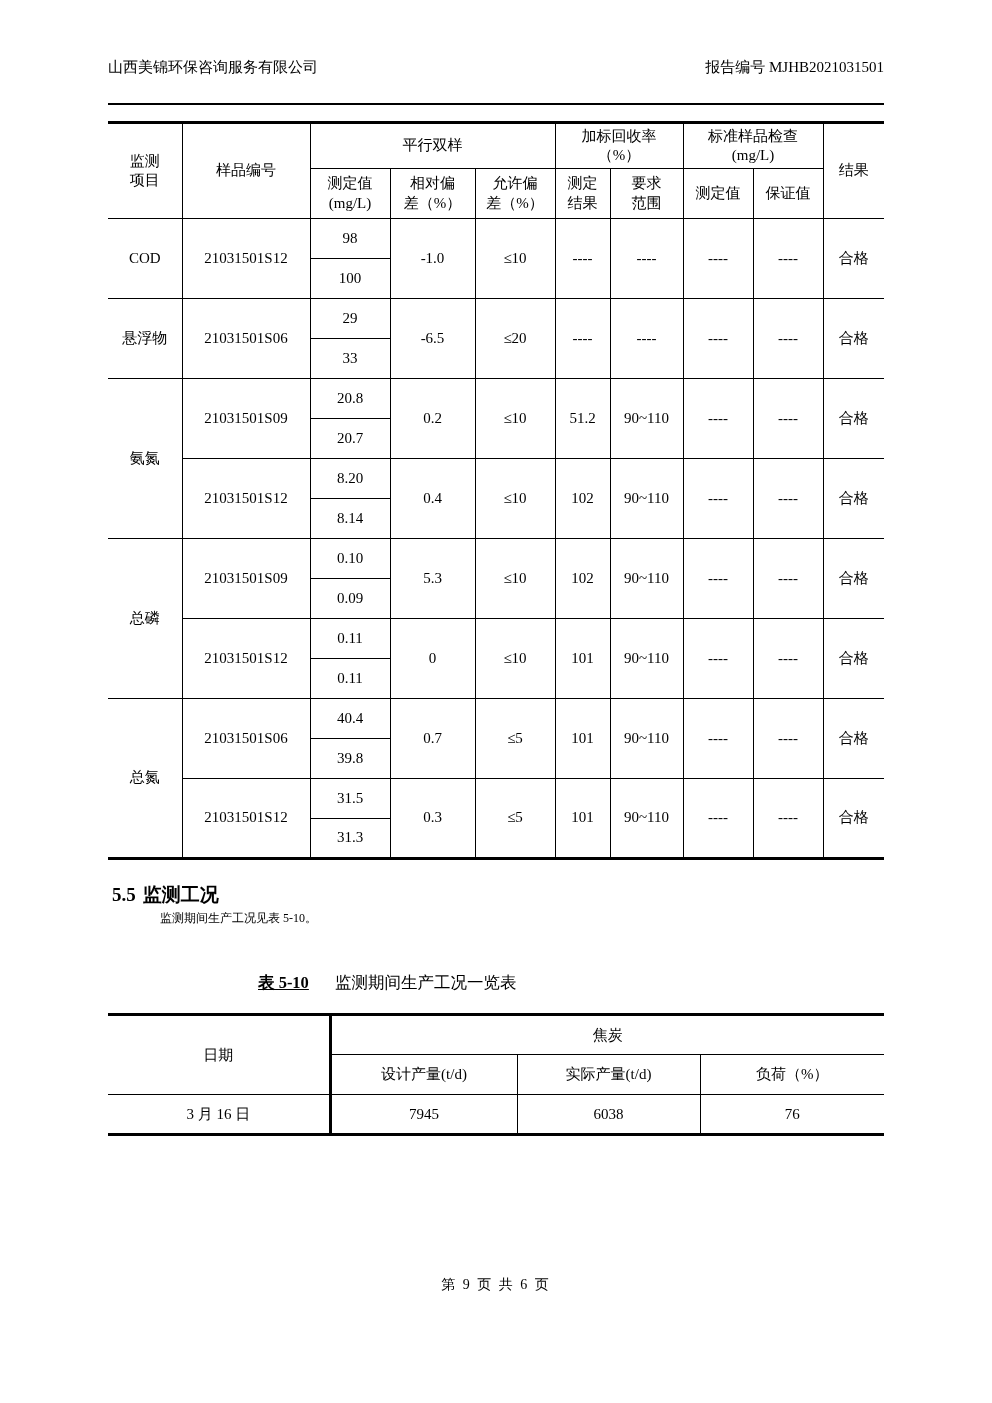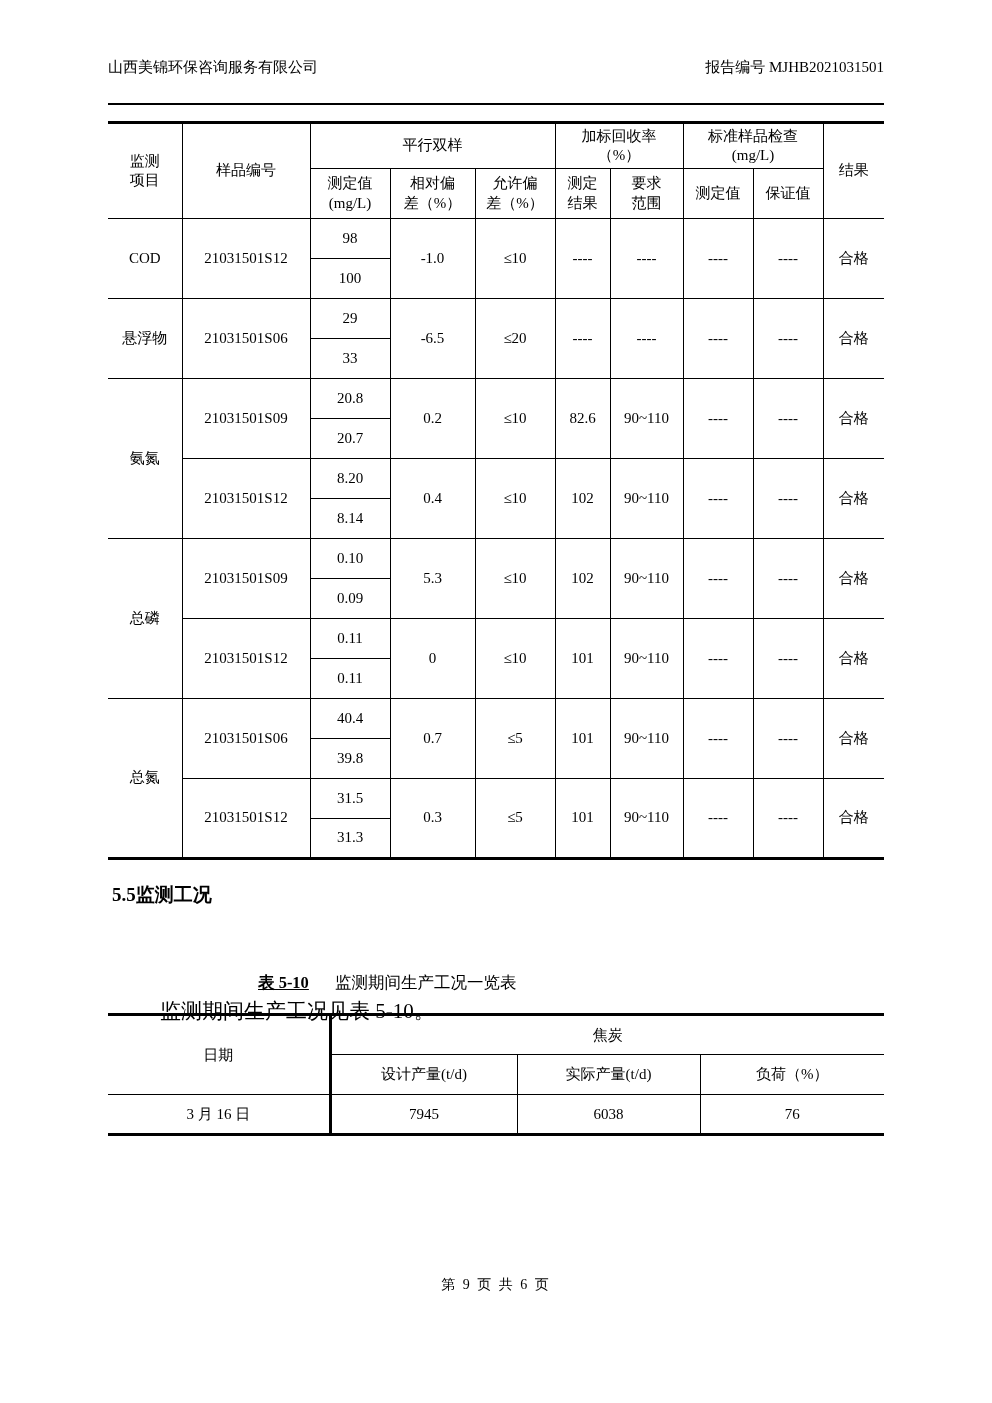--- a/index.html
+++ b/index.html
@@ -49,24 +49,24 @@
   .col-last  { border-right: none !important; }
   tr.rh1 { height: 46px; }
   tr.rh2 { height: 50px; }
   tr.r40 { height: 40px; }
 
   
   .section-heading {
     position: absolute; left: 112px; top: 882px;
     font-size: 19px; font-weight: bold;
   }
-  .section-heading .sec-num { }
+  .section-heading .sec-num { margin-right: 7px; }
   .body-paragraph {
-    position: absolute; left: 108px; top: 976px; width: 776px;
-    font-size: 21px; text-indent: 52px;
+    position: absolute; left: 108px; top: 898px; width: 776px;
+    font-size: 12px; text-indent: 52px;
   }
   .table-caption {
     position: absolute; left: 258px; top: 972px;
     font-size: 16.5px;
   }
   .table-caption .caption-prefix { font-weight: bold; margin-right: 26px; text-decoration: underline; }
 
   
   table.prod-table {
     position: absolute;
@@ -176,21 +176,21 @@
     <tr class="r40">
       <td>33</td>
     </tr>
 
     <tr class="r40">
       <td rowspan="4" class="col-first">氨氮</td>
       <td rowspan="2">21031501S09</td>
       <td>20.8</td>
       <td rowspan="2">0.2</td>
       <td rowspan="2">≤10</td>
-      <td rowspan="2">82.6</td>
+      <td rowspan="2">51.2</td>
       <td rowspan="2">90~110</td>
       <td rowspan="2">----</td>
       <td rowspan="2">----</td>
       <td rowspan="2" class="col-last">合格</td>
     </tr>
     <tr class="r40">
       <td>20.7</td>
     </tr>
     <tr class="r40">
       <td rowspan="2">21031501S12</td>

